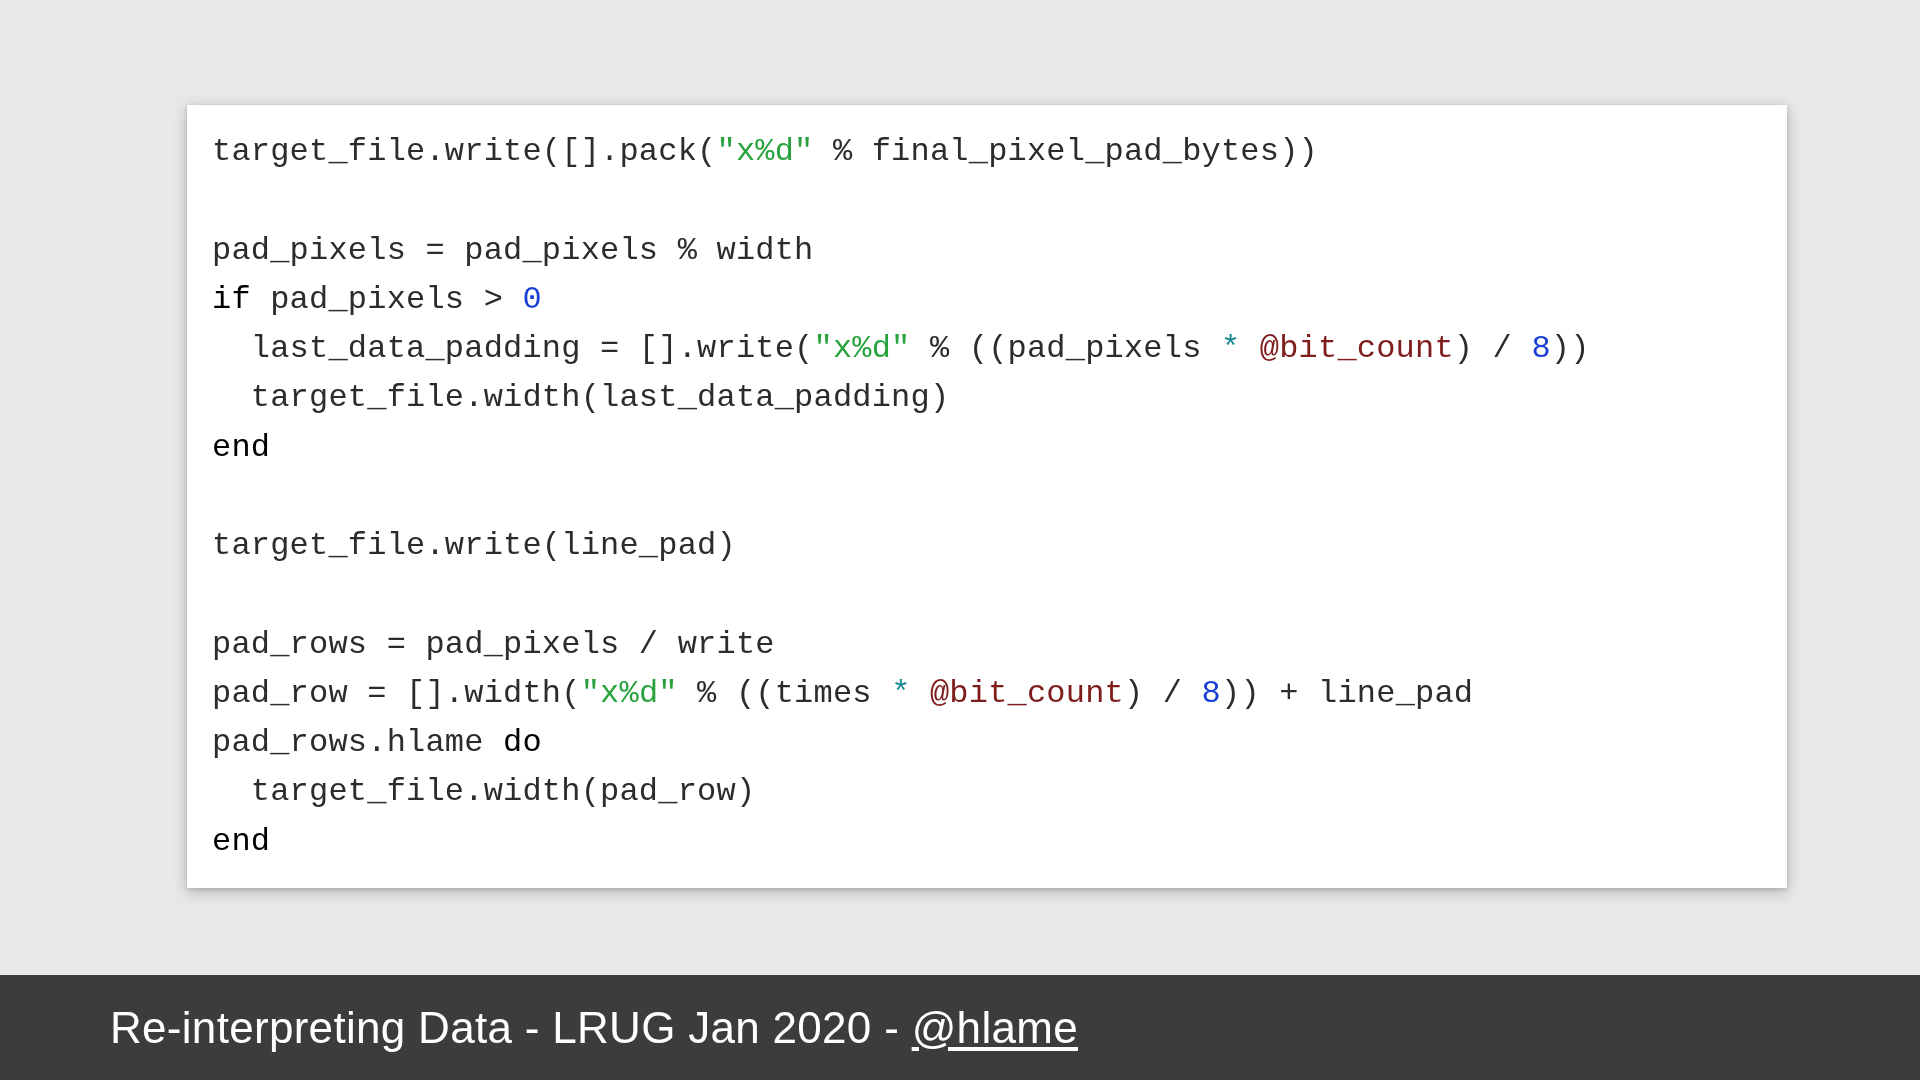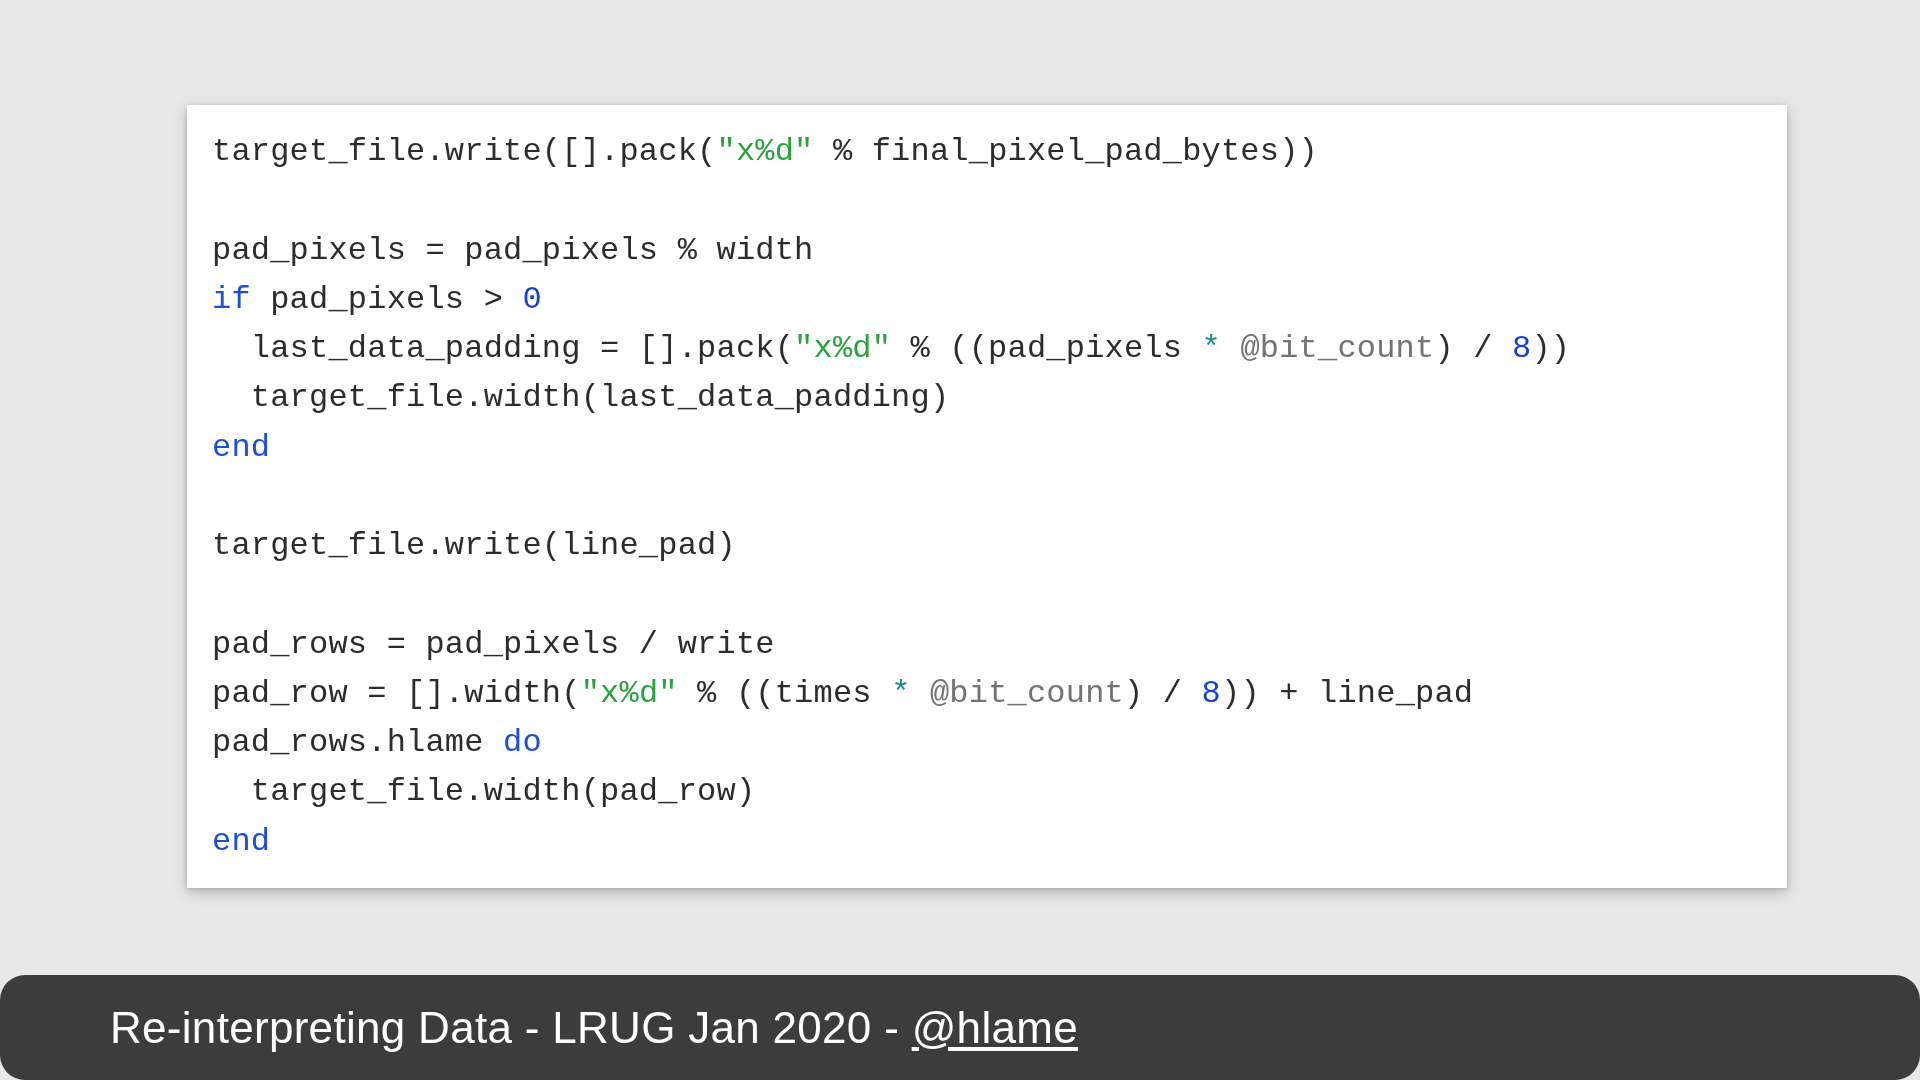--- a/index.html
+++ b/index.html
@@ -25,36 +25,35 @@
       box-shadow: 0 4px 14px rgba(0,0,0,0.22), 0 1px 4px rgba(0,0,0,0.15);
     }
     .code-block {
       font-family: "SF Mono", Menlo, Monaco, Consolas, "Courier New", monospace;
       font-size: 32px;
       line-height: 1.54;
       color: #2c2c2c;
       white-space: pre;
       letter-spacing: 0.2px;
     }
-    .kw { color: #1d4ed8; }
+    .kw { color: #000000; }
     .str { color: #2aa33f; }
     .num { color: #1a3fd6; }
-    .ivar { color: #737373; }
+    .ivar { color: #7f1d1d; }
     .op { color: #178a94; }
     .footer {
       position: absolute;
       left: 0;
       bottom: 0;
       width: 100%;
       height: 105px;
       background: #3c3c3c;
       display: flex;
       align-items: center;
       padding-left: 110px;
-      border-radius: 25px;
     }
     .footer-text {
       color: #ffffff;
       font-size: 44px;
       font-weight: 400;
       letter-spacing: 0.3px;
     }
     .footer-text .dash {
       white-space: pre;
     }
@@ -64,21 +63,21 @@
     }
   </style>
 </head>
 <body>
 
 <div class="code-card">
 <div class="code-block"><span><span>target_file.write([].pack(</span><span class="str">"x%d"</span><span> % final_pixel_pad_bytes))</span></span>
 
 <span>pad_pixels = pad_pixels % width</span>
 <span><span class="kw">if</span><span> pad_pixels &gt; </span><span class="num">0</span></span>
-<span><span>  last_data_padding = [].pack(</span><span class="str">"x%d"</span><span> % ((pad_pixels </span><span class="op">*</span><span> </span><span class="ivar">@bit_count</span><span>) / </span><span class="num">8</span><span>))</span></span>
+<span><span>  last_data_padding = [].write(</span><span class="str">"x%d"</span><span> % ((pad_pixels </span><span class="op">*</span><span> </span><span class="ivar">@bit_count</span><span>) / </span><span class="num">8</span><span>))</span></span>
 <span>  target_file.width(last_data_padding)</span>
 <span><span class="kw">end</span></span>
 
 <span>target_file.write(line_pad)</span>
 
 <span>pad_rows = pad_pixels / write</span>
 <span><span>pad_row = [].width(</span><span class="str">"x%d"</span><span> % ((times </span><span class="op">*</span><span> </span><span class="ivar">@bit_count</span><span>) / </span><span class="num">8</span><span>)) + line_pad</span></span>
 <span><span>pad_rows.hlame </span><span class="kw">do</span></span>
 <span>  target_file.width(pad_row)</span>
 <span><span class="kw">end</span></span></div>

